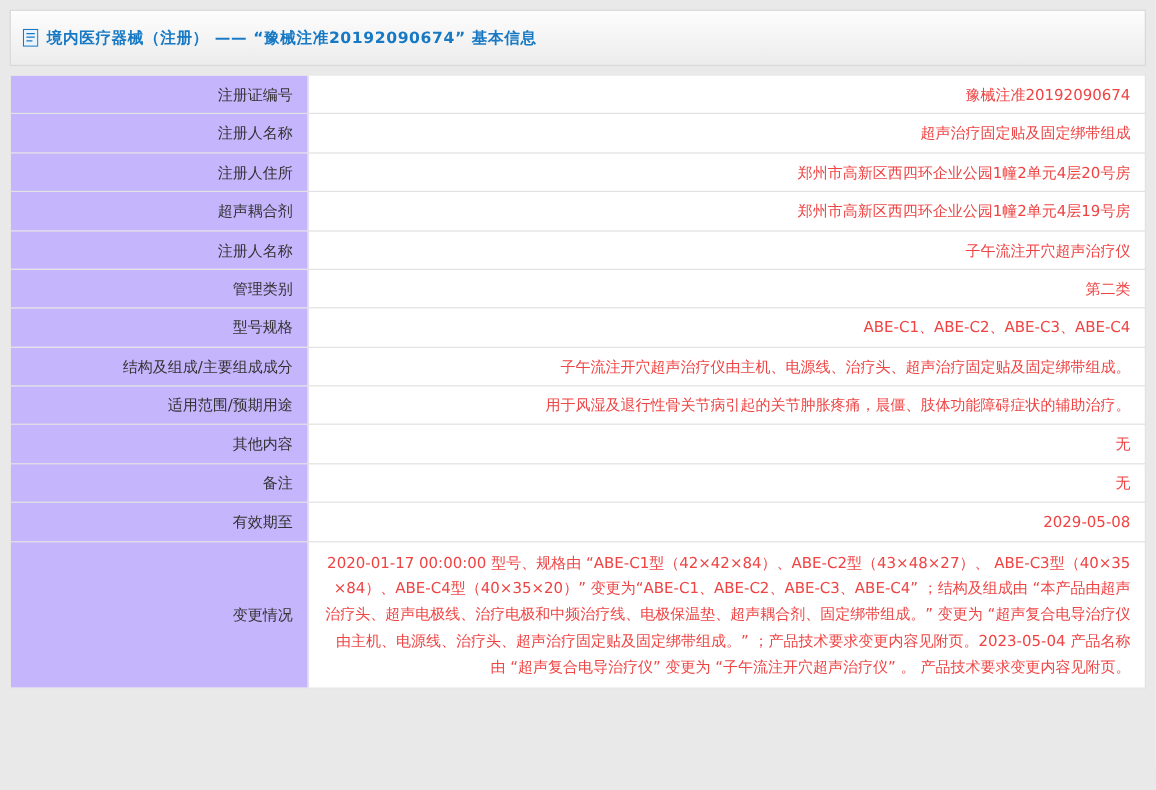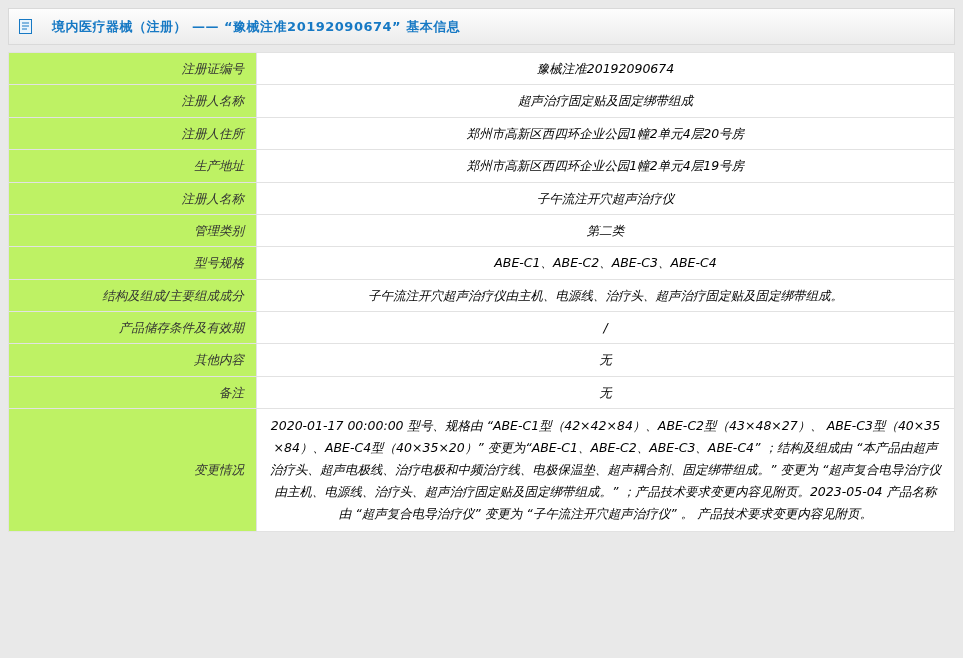--- a/index.html
+++ b/index.html
@@ -10,28 +10,27 @@
     font-family: "DejaVu Sans", "Liberation Sans", sans-serif;
     font-size: 12.5px;
     color: #333;
   }
   .page {
     width: 963px;
     height: 658px;
     padding: 8px;
   }
   .header-bar {
-    height: 37px;
+    height: 47px;
     background: linear-gradient(#fdfdfd, #ececec);
     border: 1px solid #d9d9d9;
     display: flex;
     align-items: center;
     padding: 0 10px;
     margin-bottom: 7px;
-    gap: 13px;
   }
   .doc-icon {
     width: 13px;
     height: 15px;
     margin-right: 7px;
     flex: 0 0 auto;
   }
   .header-title {
     color: #1779c4;
     font-weight: bold;
@@ -49,29 +48,27 @@
   table.info-table td {
     border: 1px solid #e2e2e2;
     padding: 6px 12px;
     vertical-align: middle;
     line-height: 1.55;
   }
   td.label-cell {
     width: 248px;
     text-align: right;
     color: #333;
-    background: #bef264;
+    background: #c4b5fd;
     white-space: normal;
-    font-style: italic;
   }
   td.value-cell {
-    text-align: center;
-    color: #000000;
+    text-align: right;
+    color: #ef4444;
     word-break: break-all;
-    font-style: italic;
   }
   td.value-cell.changes {
     line-height: 1.75;
   }
 </style>
 </head>
 <body>
 
 <div class="page">
 
@@ -93,50 +90,54 @@
       </tr>
       <tr>
         <td class="label-cell">注册人名称</td>
         <td class="value-cell">超声治疗固定贴及固定绑带组成</td>
       </tr>
       <tr>
         <td class="label-cell">注册人住所</td>
         <td class="value-cell">郑州市高新区西四环企业公园1幢2单元4层20号房</td>
       </tr>
       <tr>
-        <td class="label-cell">生产地址</td>
+        <td class="label-cell">超声耦合剂</td>
         <td class="value-cell">郑州市高新区西四环企业公园1幢2单元4层19号房</td>
       </tr>
       <tr>
         <td class="label-cell">注册人名称</td>
         <td class="value-cell">子午流注开穴超声治疗仪</td>
       </tr>
       <tr>
         <td class="label-cell">管理类别</td>
         <td class="value-cell">第二类</td>
       </tr>
       <tr>
         <td class="label-cell">型号规格</td>
         <td class="value-cell">ABE-C1、ABE-C2、ABE-C3、ABE-C4</td>
       </tr>
       <tr>
         <td class="label-cell">结构及组成/主要组成成分</td>
         <td class="value-cell">子午流注开穴超声治疗仪由主机、电源线、治疗头、超声治疗固定贴及固定绑带组成。</td>
       </tr>
       <tr>
-        <td class="label-cell">产品储存条件及有效期</td>
-        <td class="value-cell">/</td>
+        <td class="label-cell">适用范围/预期用途</td>
+        <td class="value-cell">用于风湿及退行性骨关节病引起的关节肿胀疼痛，晨僵、肢体功能障碍症状的辅助治疗。</td>
       </tr>
       <tr>
         <td class="label-cell">其他内容</td>
         <td class="value-cell">无</td>
       </tr>
       <tr>
         <td class="label-cell">备注</td>
         <td class="value-cell">无</td>
+      </tr>
+      <tr>
+        <td class="label-cell">有效期至</td>
+        <td class="value-cell">2029-05-08</td>
       </tr>
       <tr>
         <td class="label-cell">变更情况</td>
         <td class="value-cell changes">2020-01-17 00:00:00 型号、规格由 “ABE-C1型（42×42×84）、ABE-C2型（43×48×27）、 ABE-C3型（40×35×84）、ABE-C4型（40×35×20）” 变更为“ABE-C1、ABE-C2、ABE-C3、ABE-C4” ；结构及组成由 “本产品由超声治疗头、超声电极线、治疗电极和中频治疗线、电极保温垫、超声耦合剂、固定绑带组成。” 变更为 “超声复合电导治疗仪由主机、电源线、治疗头、超声治疗固定贴及固定绑带组成。” ；产品技术要求变更内容见附页。2023-05-04 产品名称由 “超声复合电导治疗仪” 变更为 “子午流注开穴超声治疗仪” 。 产品技术要求变更内容见附页。</td>
       </tr>
 
     </tbody>
   </table>
 
 </div>

